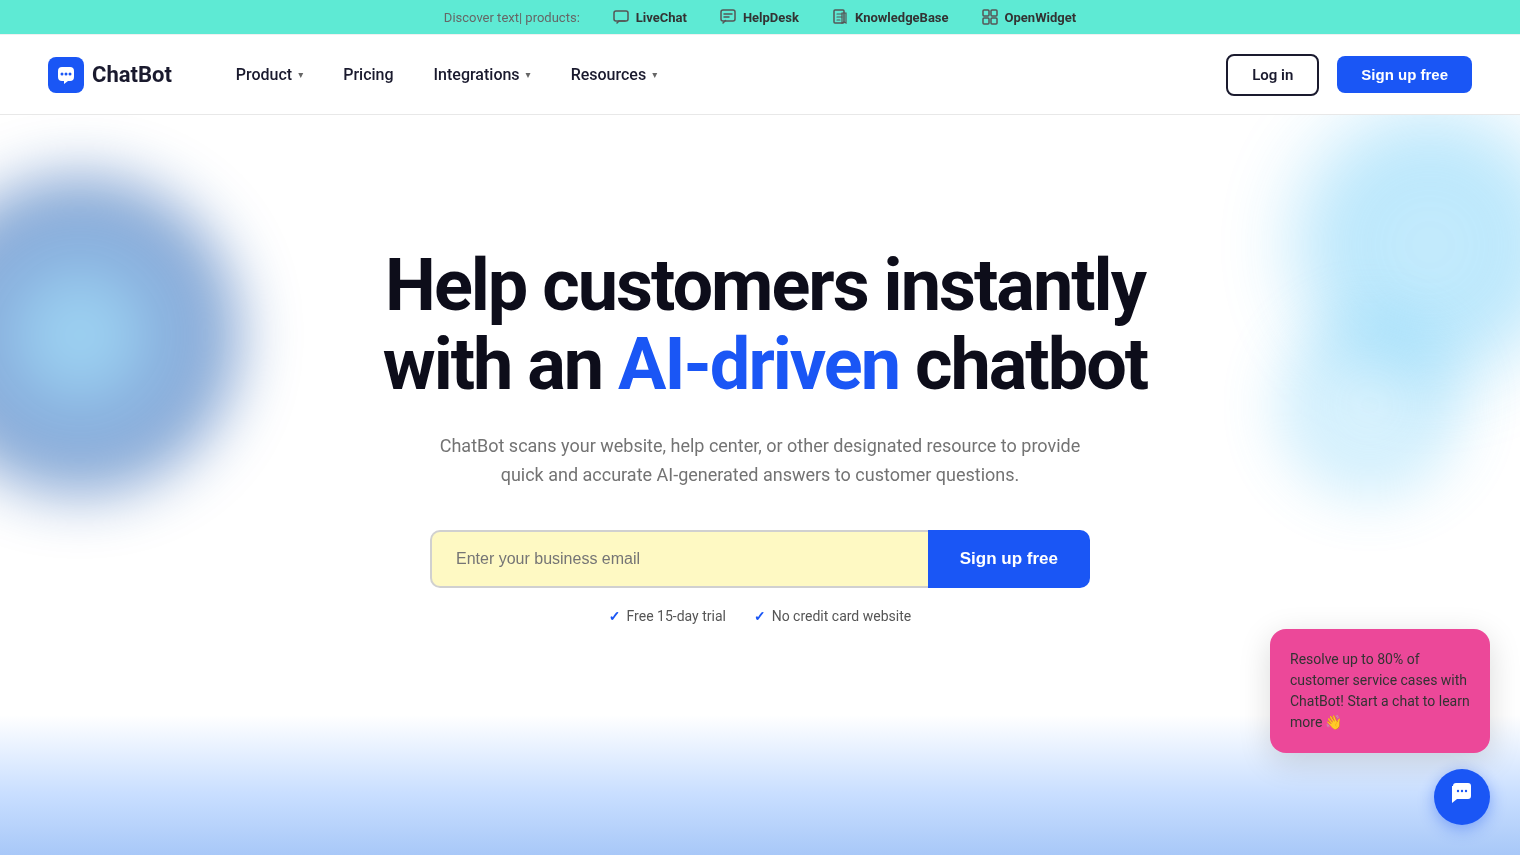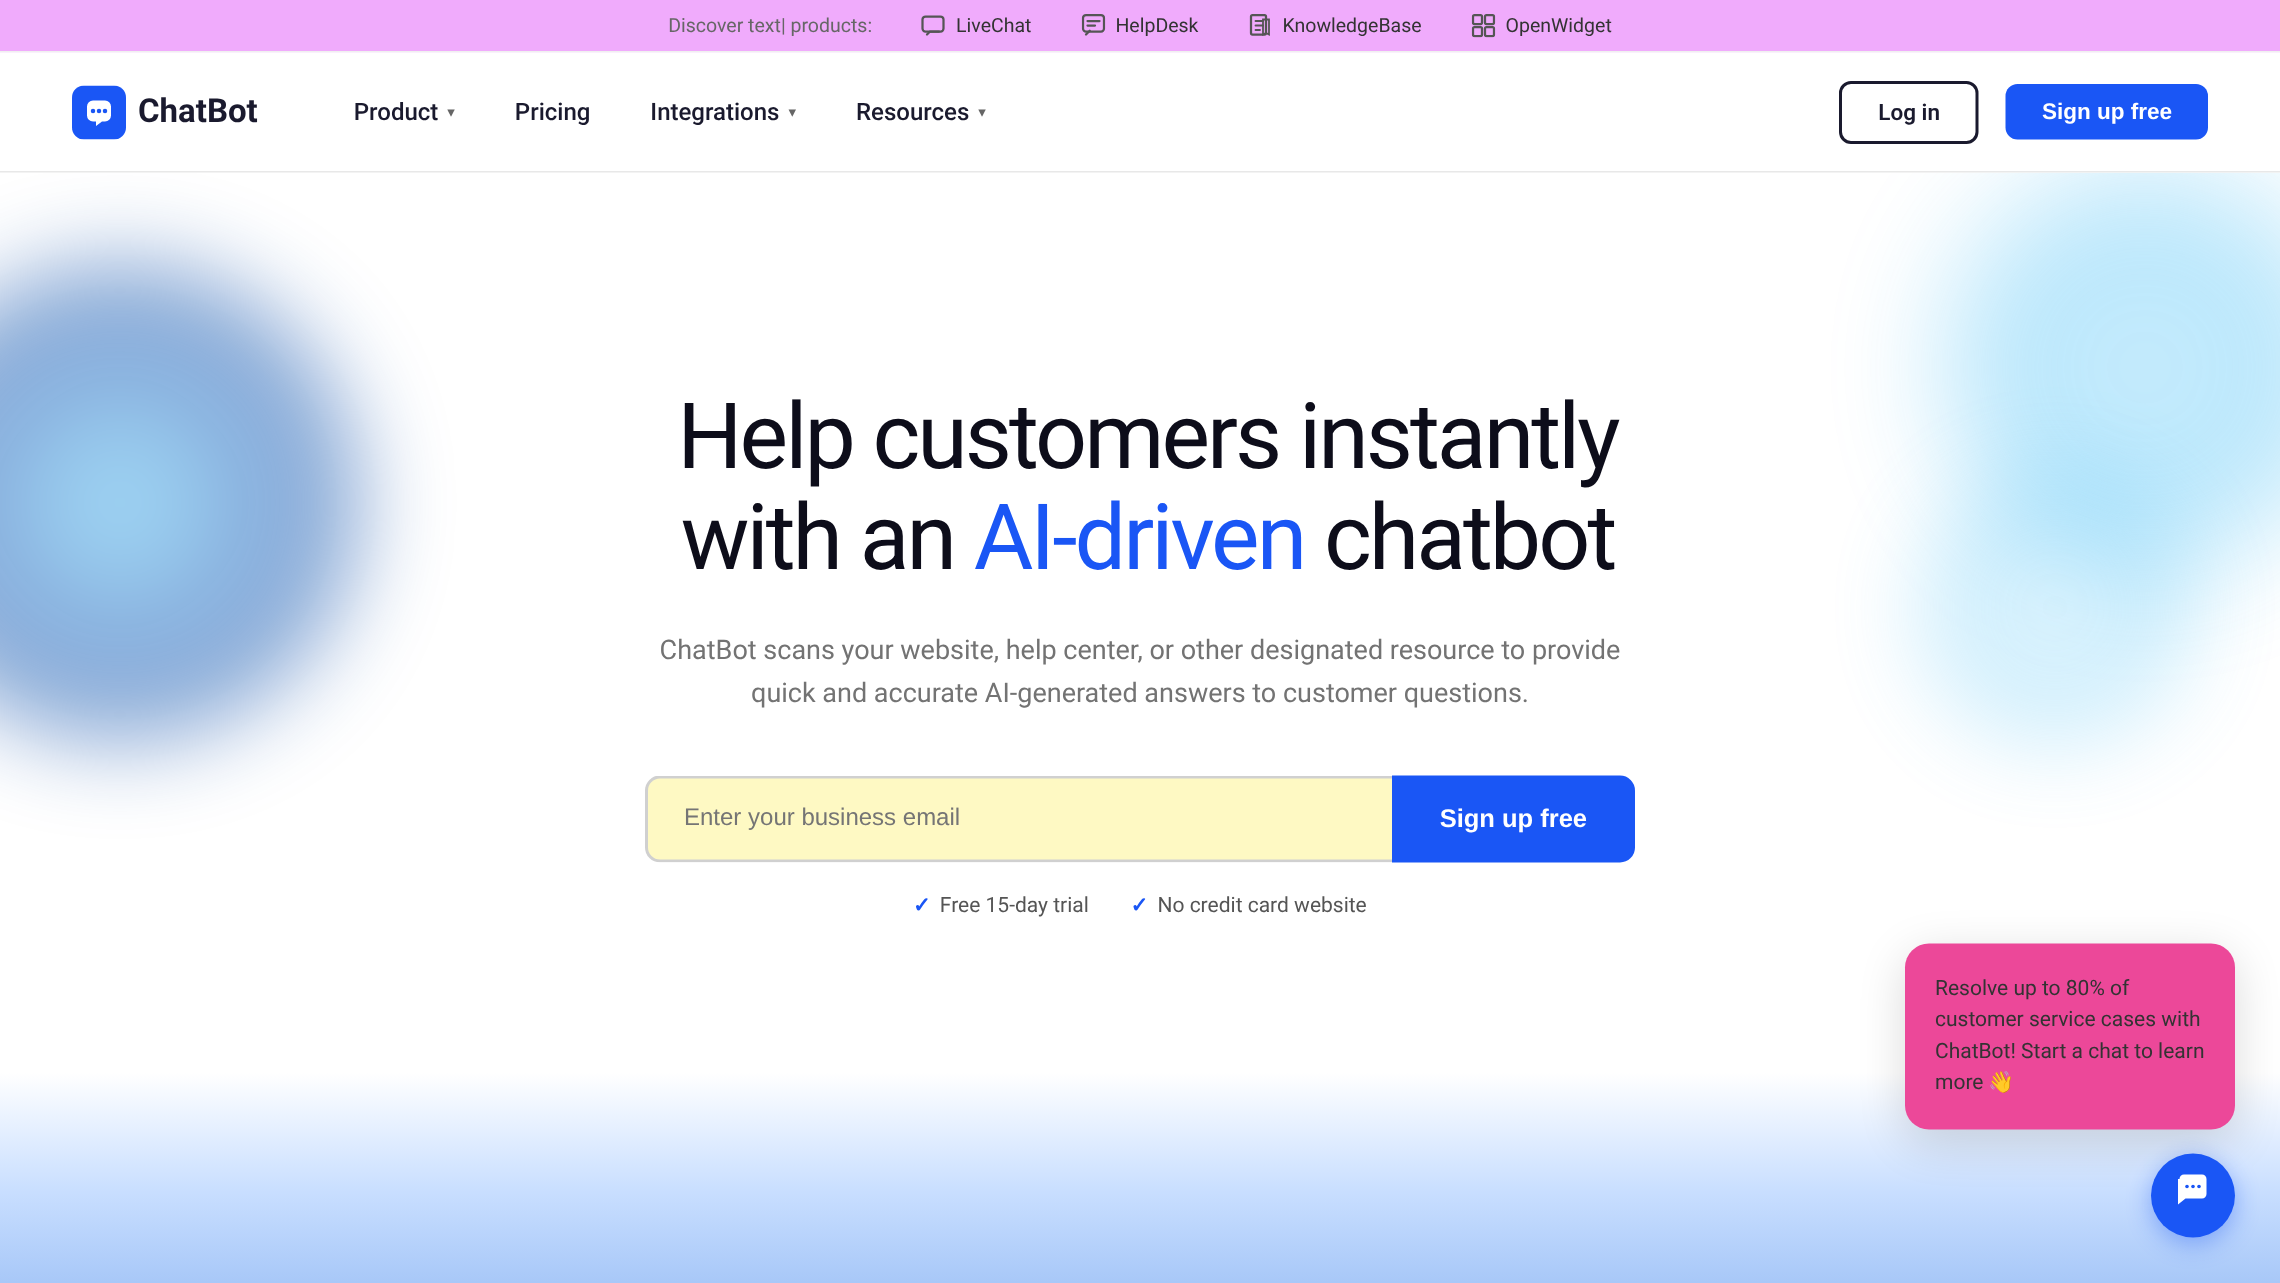--- a/index.html
+++ b/index.html
@@ -12,37 +12,37 @@
       min-height: 855px;
     }
 
     
     .top-bar {
       display: flex;
       align-items: center;
       justify-content: center;
       gap: 32px;
       padding: 8px 0;
-      background: #f0abfc;
+      background: #5eead4;
       border-bottom: 1px solid #f0f0f0;
       font-size: 13px;
       color: #444;
     }
 
     .top-bar-discover {
       color: #666;
     }
 
     .top-bar-product {
       display: flex;
       align-items: center;
       gap: 6px;
       color: #333;
       text-decoration: none;
-      font-weight: 400;
+      font-weight: 700;
     }
 
     .top-bar-icon {
       width: 18px;
       height: 18px;
       display: inline-flex;
       align-items: center;
       justify-content: center;
     }
 
@@ -186,22 +186,22 @@
       filter: blur(30px);
     }
 
     .hero-content {
       position: relative;
       z-index: 2;
       max-width: 900px;
     }
 
     .hero-title {
-      font-size: 61px;
-      font-weight: 400;
+      font-size: 72px;
+      font-weight: 700;
       line-height: 1.1;
       color: #0d0d1a;
       margin-bottom: 28px;
       letter-spacing: -2px;
       margin-left: 10px;
     }
 
     .hero-title-blue {
       color: #1a56f5;
     }

